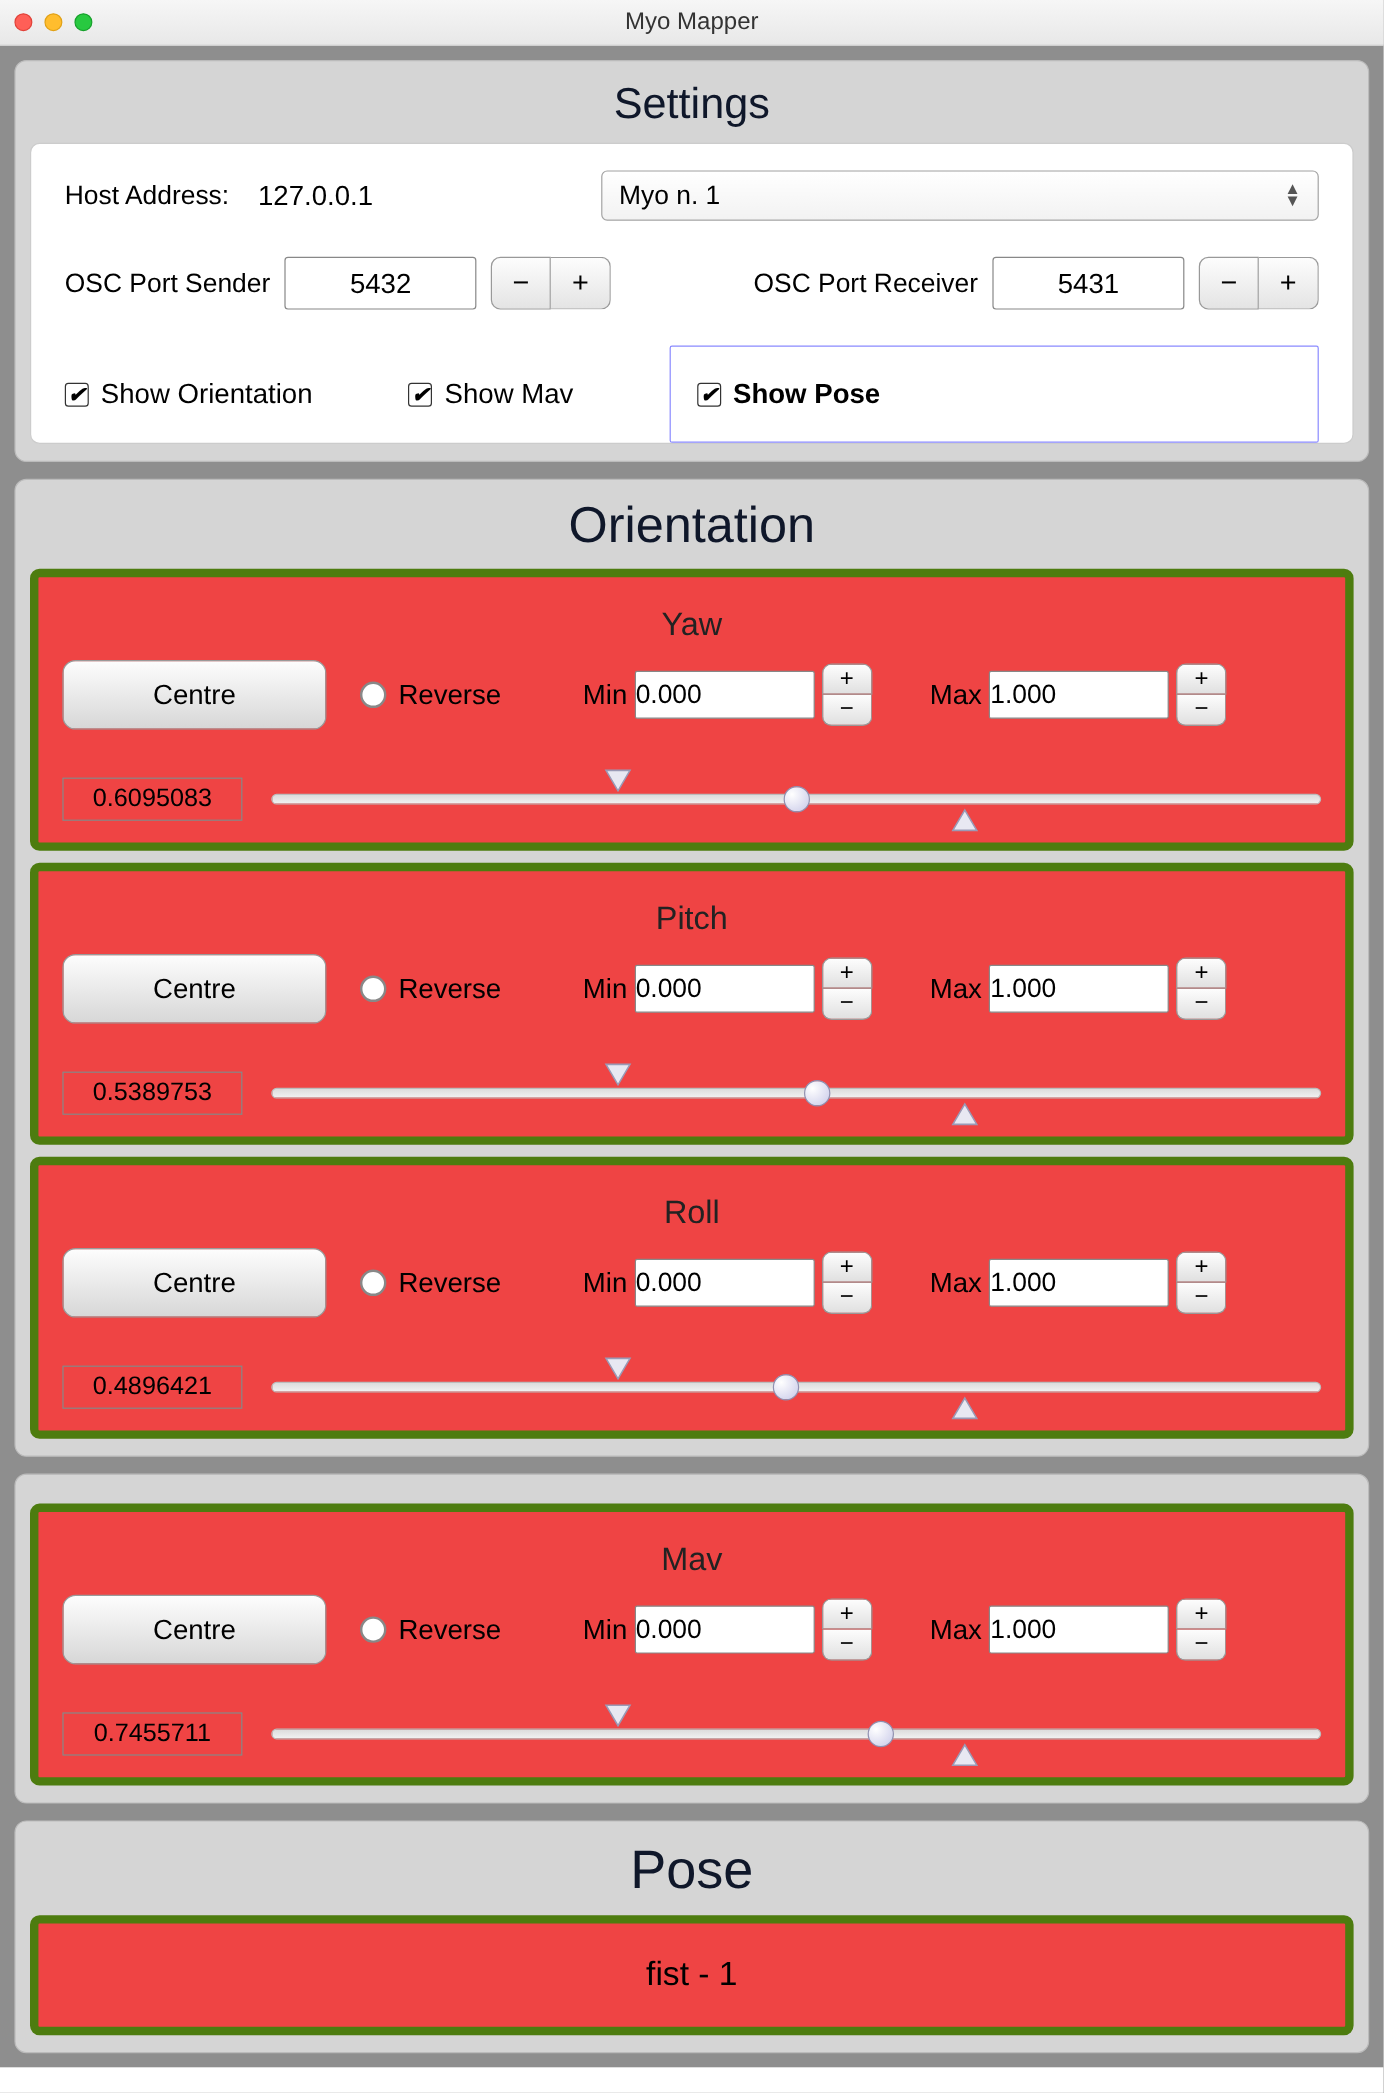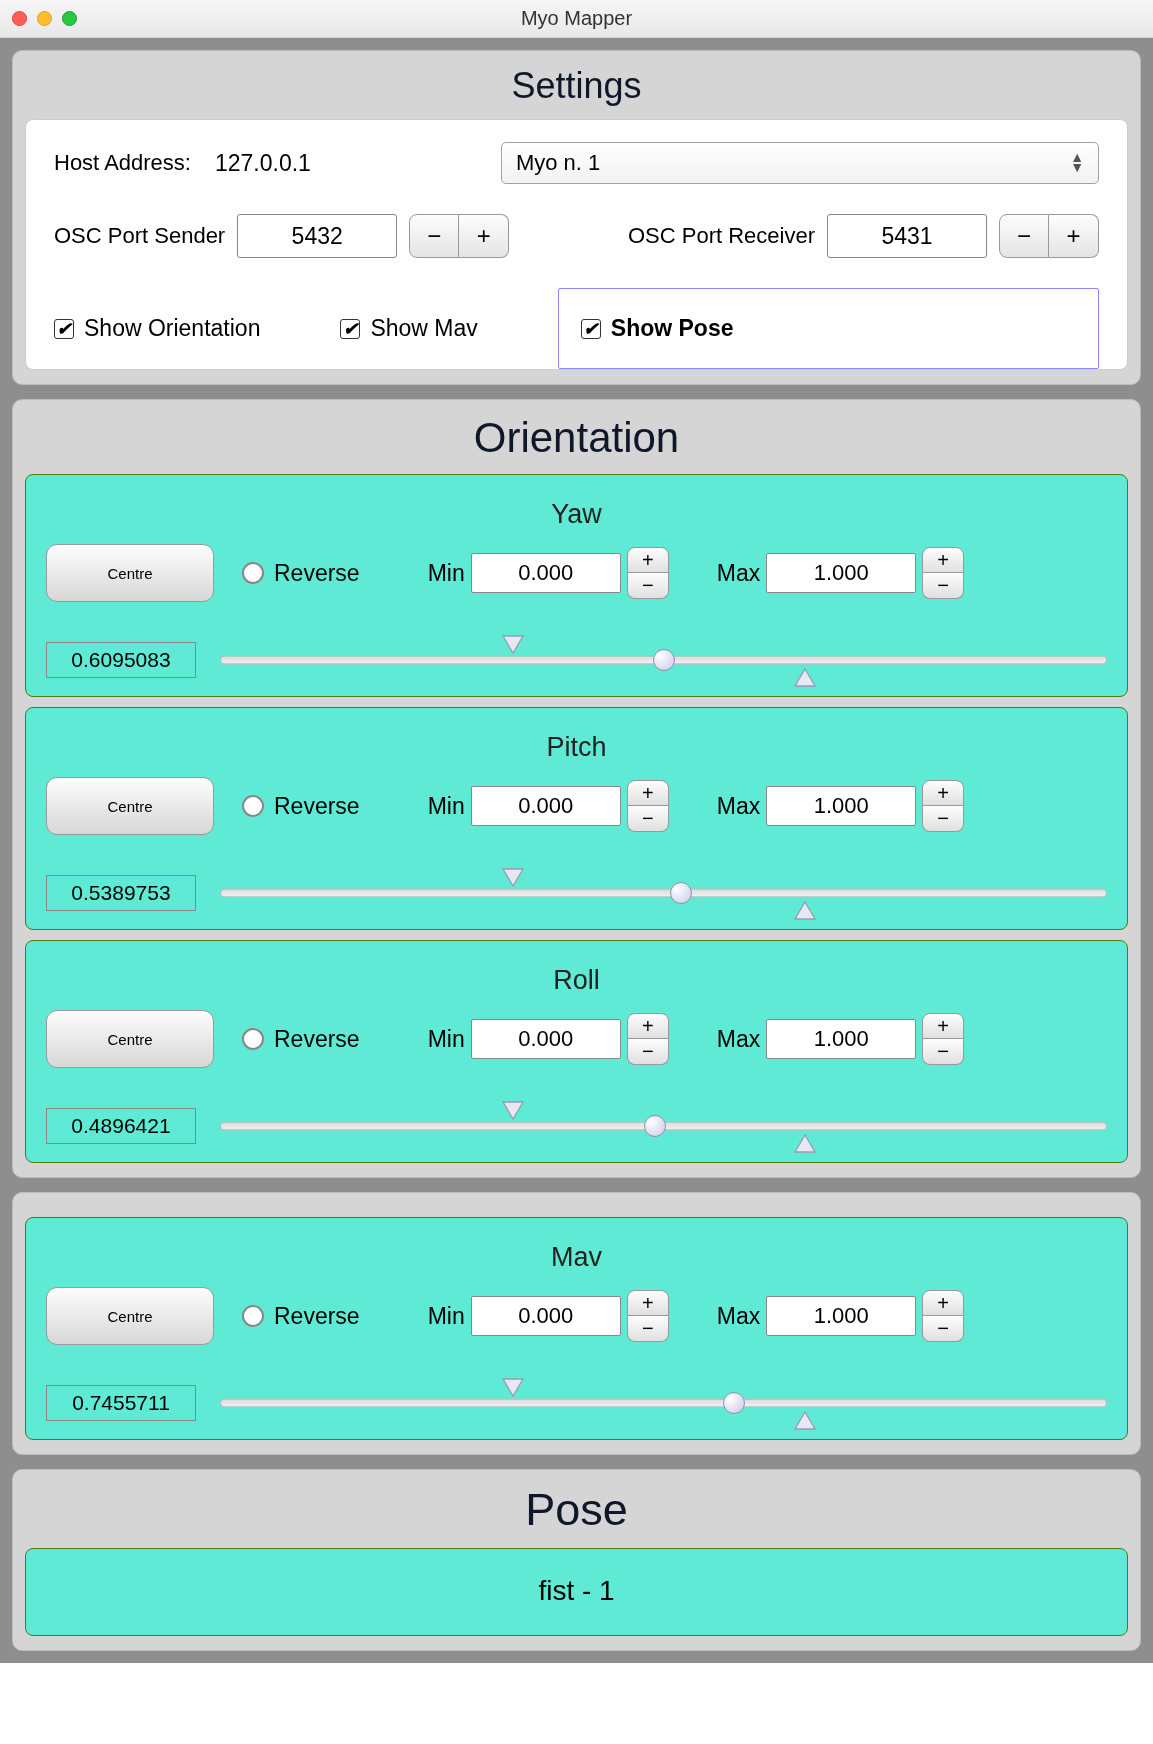--- a/index.html
+++ b/index.html
@@ -26,23 +26,23 @@
 .panel {
   background: #d5d5d5;
   border-radius: 10px;
   border: 1px solid #bbb;
   padding: 8px 0 14px 0;
 }
 .panel-title { text-align: center; font-size: 36px; color: #0f172a; margin: 6px 0 12px; font-weight: 400; }
 .subsection-title { text-align: center; font-size: 27px; color: #222; margin: 8px 0 14px; font-weight: 400; }
 
 .inner {
-  background: #5eead4;
+  background: #ef4444;
   border-radius: 8px;
-  border: 1px solid #4d7c0f;
+  border: 7px solid #4d7c0f;
   margin: 0 12px;
   padding: 16px 20px 18px;
 }
 .inner + .inner { margin-top: 10px; }
 .label { font-size: 22px; color: #000; }
 .value-text { font-size: 23px; color: #000; }
 
 .dropdown {
   flex: 1;
   display: flex;
@@ -64,21 +64,21 @@
   height: 44px;
   text-align: center;
   font-size: 23px;
   border-radius: 3px;
   background: #fff;
 }
 .num-small {
   border: 1px solid #888;
   width: 150px;
   height: 40px;
-  text-align: center;
+  text-align: left;
   font-size: 22px;
   border-radius: 2px;
   background: #fff;
 }
 
 .stepper-group { display: flex; align-items: stretch; gap: 0; }
 .stepper-btn.hz {
   width: 50px; height: 44px;
   display: flex; align-items: center; justify-content: center;
   background: linear-gradient(#fdfdfd, #e4e4e4);
@@ -97,25 +97,25 @@
   background: #fff;
   font-weight: bold;
 }
 .checkbox-ind.checked::after { content: "✔"; font-size: 18px; color: #000; font-style: italic; font-weight: bold; }
 
 .show-pose-box { border: 1px solid #8a8aff; padding: 26px 22px; border-radius: 2px; flex: 1; font-weight: bold; }
 
 .orient-controls { display: flex; align-items: center; gap: 28px; }
 
 .btn-centre {
-  width: 168px; height: 58px;
+  width: 220px; height: 58px;
   border-radius: 11px;
   background: linear-gradient(#fdfdfd, #d7d7d7);
   border: 1px solid #9a9a9a;
-  font-size: 15px;
+  font-size: 23px;
   display: flex; align-items: center; justify-content: center;
   cursor: pointer;
 }
 
 .radio-rev { display: flex; align-items: center; gap: 10px; font-size: 23px; }
 .radio-ind { width: 22px; height: 22px; border: 2px solid #888; border-radius: 50%; background: #fff; }
 
 .mm-label { font-size: 23px; }
 .mm-group { display: flex; align-items: center; gap: 6px; }
 .vstep { display: flex; flex-direction: column; }

